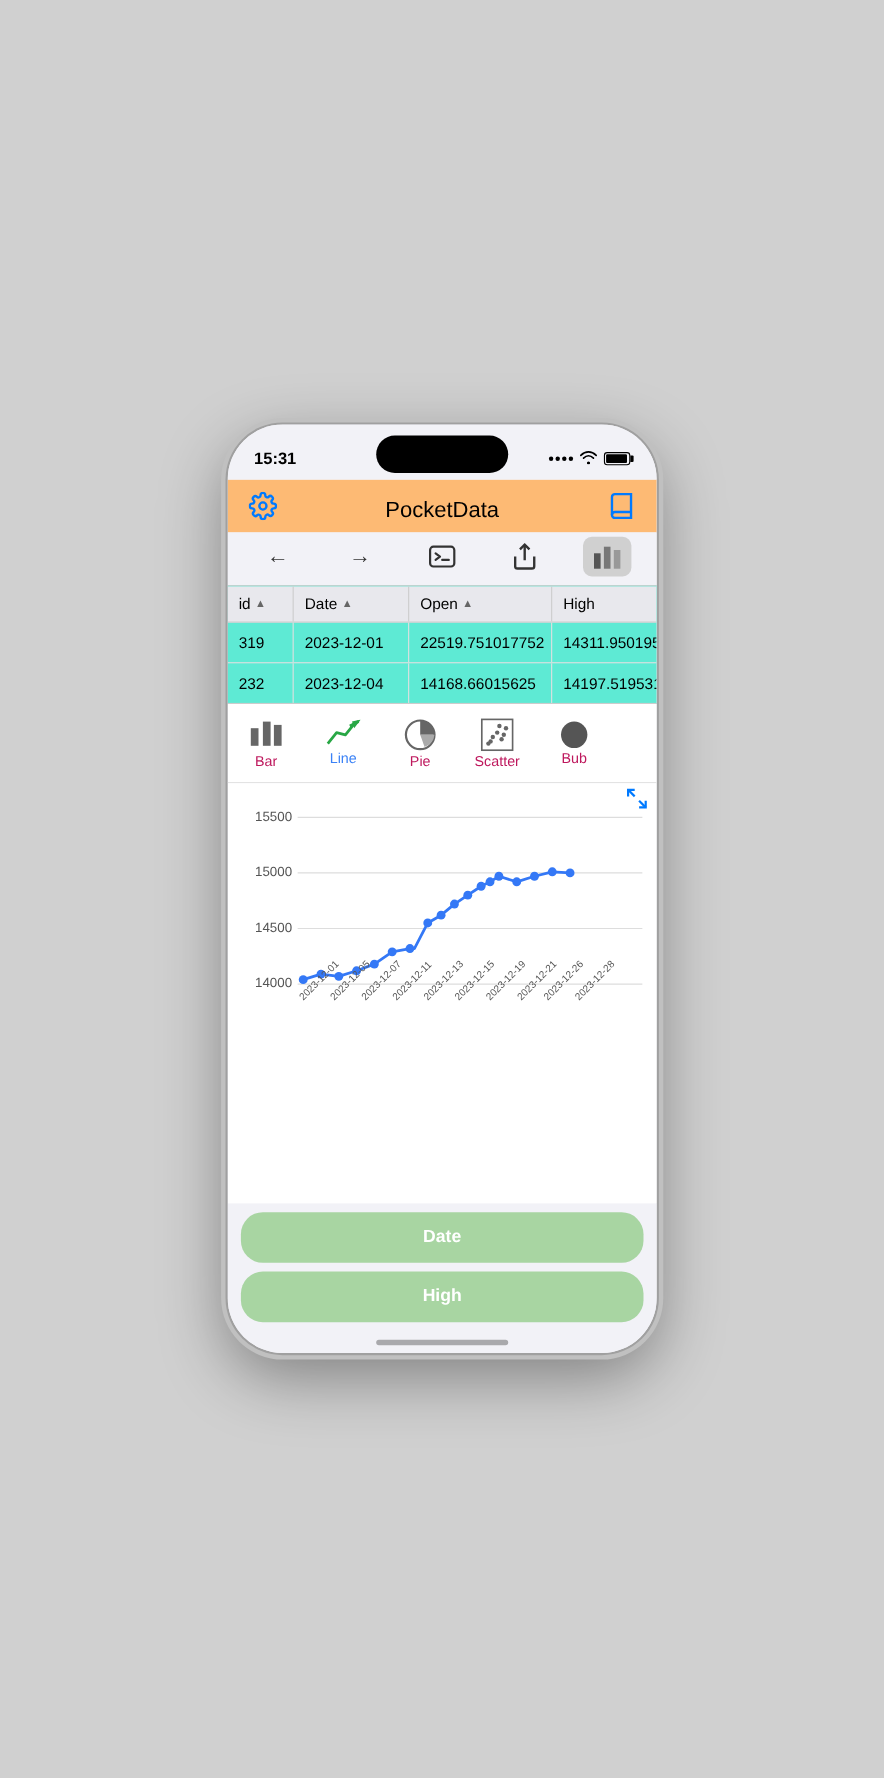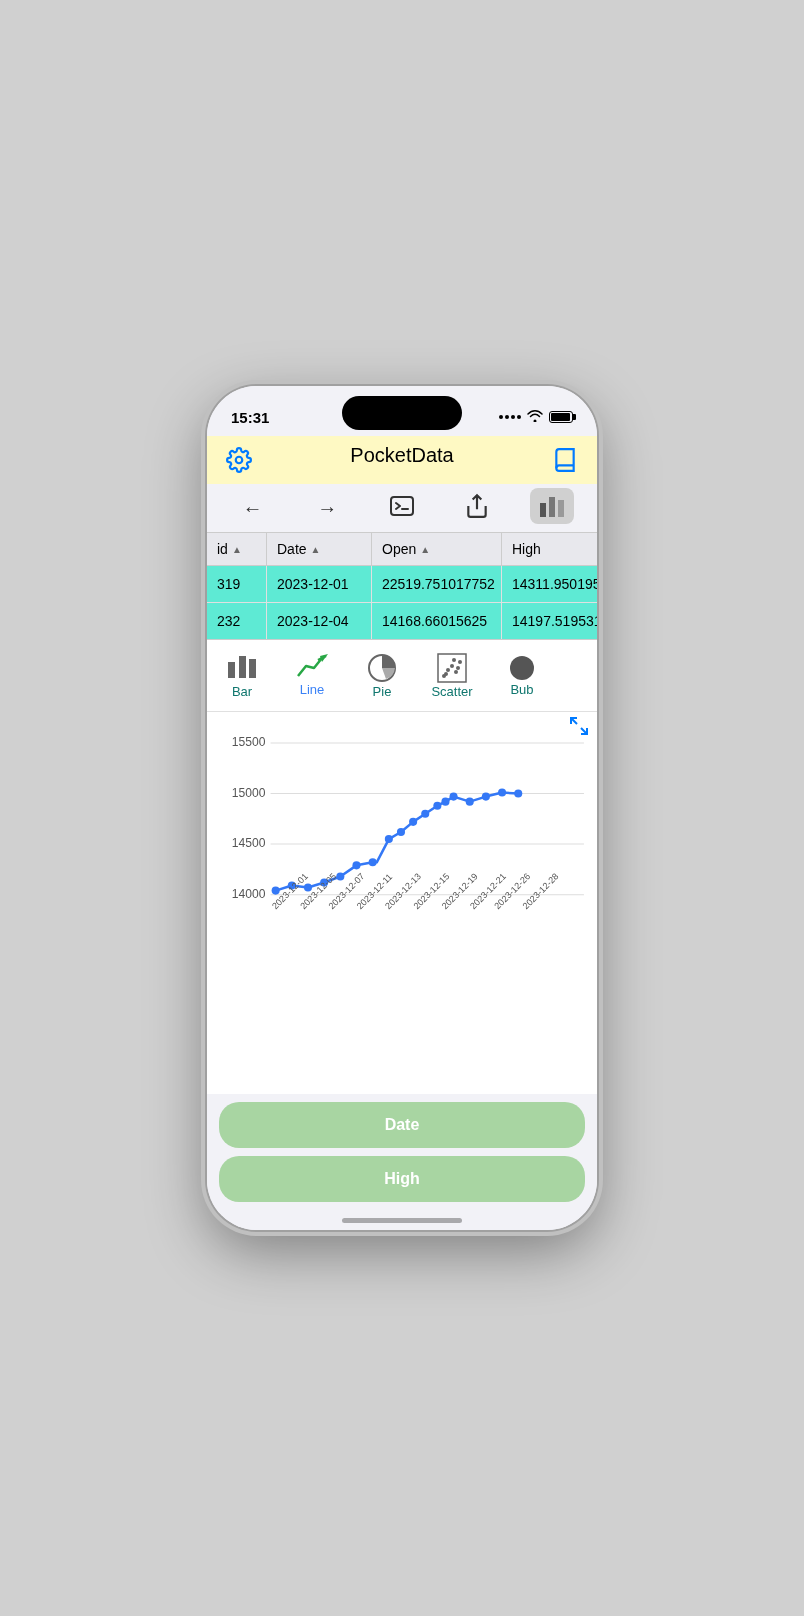--- a/index.html
+++ b/index.html
@@ -64,24 +64,24 @@
     }
     .battery-icon::after {
       content: ''; position: absolute; right: -4px; top: 50%; transform: translateY(-50%);
       width: 3px; height: 6px; background: #000; border-radius: 0 1px 1px 0;
     }
     .battery-fill {
       position: absolute; left: 1px; top: 1px; bottom: 1px;
       width: 85%; background: #000; border-radius: 1px;
     }
     .nav-bar {
-      background: #fef9c3;
+      background: #fdba74;
       padding: 8px 16px;
       display: flex;
-      align-items: flex-start;
+      align-items: flex-end;
       justify-content: space-between;
       flex-shrink: 0;
       gap: 36px;
     }
     .nav-title {
       font-size: 20px;
       font-weight: 500;
       color: #000;
     }
     .nav-icon-btn {
@@ -169,21 +169,21 @@
       cursor: pointer;
       min-width: 70px;
     }
     .chart-type-icon {
       font-size: 28px;
       color: #555;
       margin-bottom: 4px;
     }
     .chart-type-label {
       font-size: 13px;
-      color: #0f766e;
+      color: #be185d;
     }
     .chart-type-item.active .chart-type-label { color: #3b82f6; }
     .chart-area {
       flex: 1;
       background: #fff;
       position: relative;
       padding: 8px 0 4px;
       overflow: hidden;
     }
     .expand-icon {

